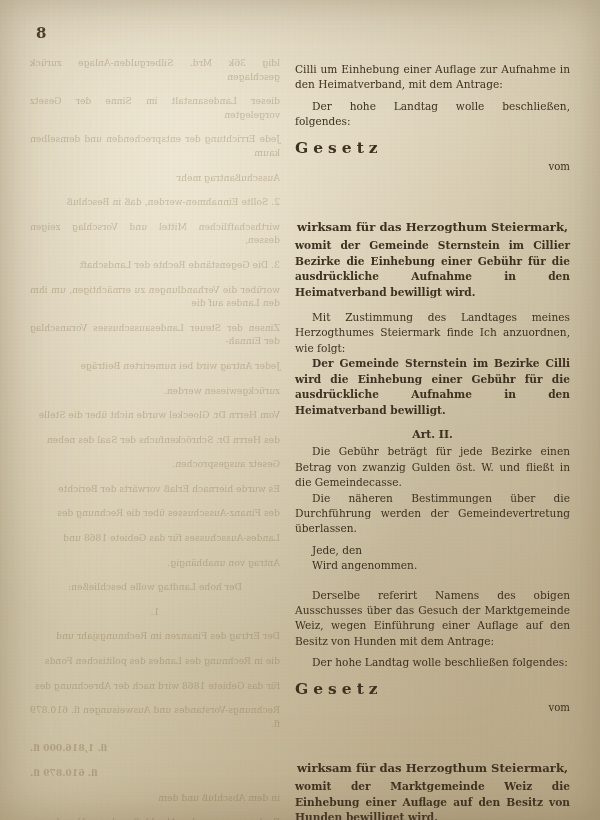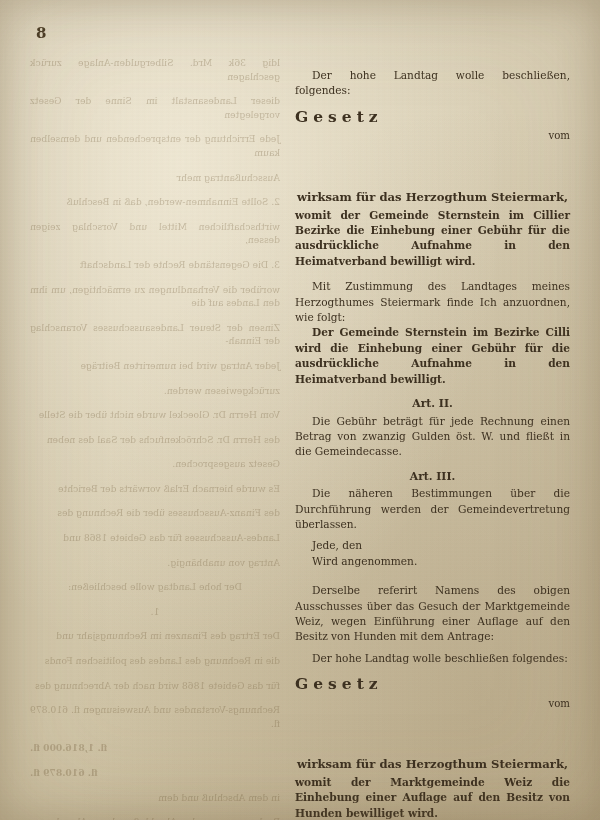--- a/index.html
+++ b/index.html
@@ -155,36 +155,36 @@
     <p class="bpara">Rechnungs-Vorstandes und Ausweisungen fl. 610.879 fl.</p>
     <p class="bpara bright bbold">fl. 1,816.000 fl.</p>
     <p class="bpara bright bbold">fl. 610.879 fl.</p>
     <p class="bpara">in dem Abschluß und dem</p>
     <p class="bpara">Rechnungs- und Abschluß der Abrechnung genehmigt.</p>
 
   </div>
 
   <div id="col">
 
+    <p>Cilli um Einhebung einer Auflage zur Aufnahme in den Heimatverband, mit dem Antrage:</p>
     <div class="gap6"></div>
     <p class="indent">Der hohe Landtag wolle beschließen, folgendes:</p>
 
     <div class="lawhead">Gesetz</div>
     <div class="vom">vom</div>
     <div class="lawtitle">wirksam für das Herzogthum Steiermark,</div>
     <p class="blockbold">womit der Gemeinde Sternstein im Cillier Bezirke die Einhebung einer Gebühr für die ausdrückliche Aufnahme in den Heimatverband bewilligt wird.</p>
     <div class="gap10"></div>
     <p class="indent">Mit Zustimmung des Landtages meines Herzogthumes Steiermark finde Ich anzuordnen, wie folgt:</p>
 
     <p class="indent blockbold">Der Gemeinde Sternstein im Bezirke Cilli wird die Einhebung einer Gebühr für die ausdrückliche Aufnahme in den Heimatverband bewilligt.</p>
 
     <div class="artikel">Art. II.</div>
-    <p class="indent">Die Gebühr beträgt für jede Rechnung einen Betrag von zwanzig Gulden öst. W. und fließt in die Gemeindecasse.</p>
-
-    <div class="artikel">Art. III.</div>
+    <p class="indent">Die Gebühr beträgt für jede Bezirke einen Betrag von zwanzig Gulden öst. W. und fließt in die Gemeindecasse.</p>
+
     <p class="indent">Die näheren Bestimmungen über die Durchführung werden der Gemeindevertretung überlassen.</p>
 
     <div class="gap6"></div>
     <p class="indent">Jede, den</p>
     <p class="indent">Wird angenommen.</p>
 
     <div class="gap14"></div>
 
     <p class="indent">Derselbe referirt Namens des obigen Ausschusses über das Gesuch der Marktgemeinde Weiz, wegen Einführung einer Auflage auf den Besitz von Hunden mit dem Antrage:</p>
     <div class="gap6"></div>

